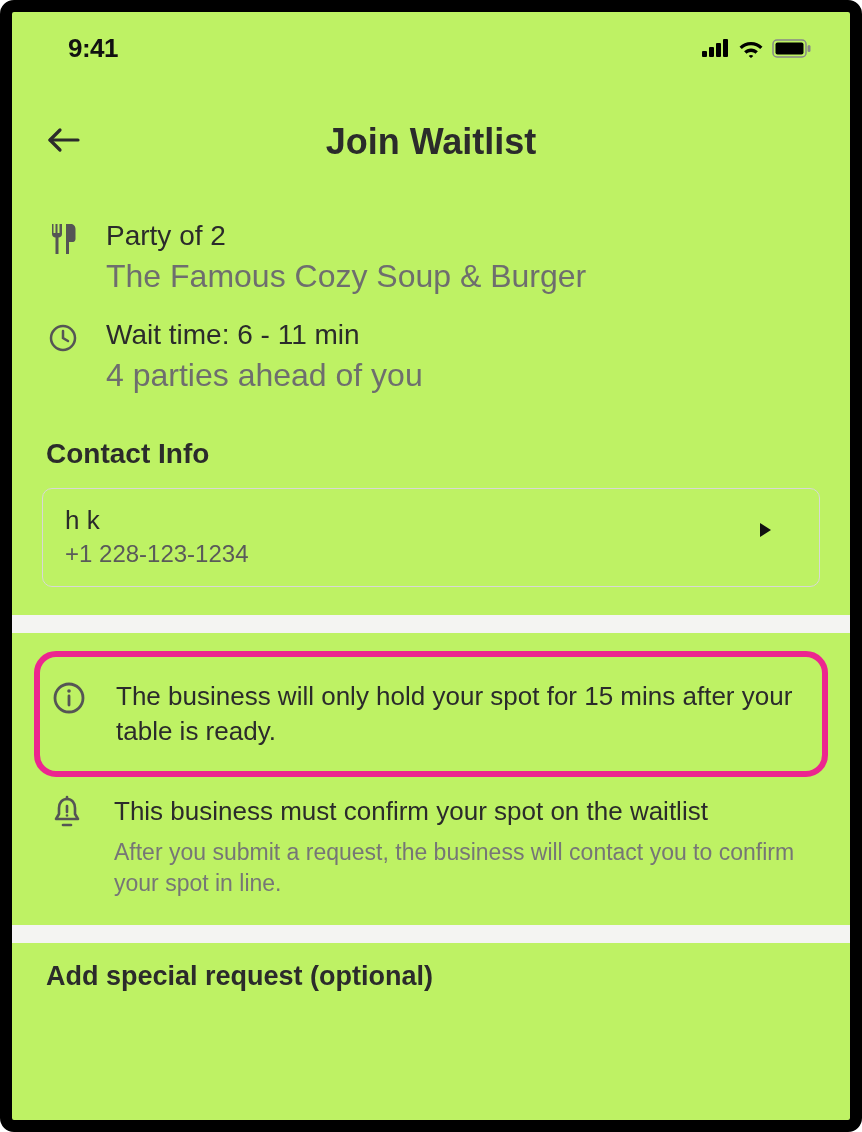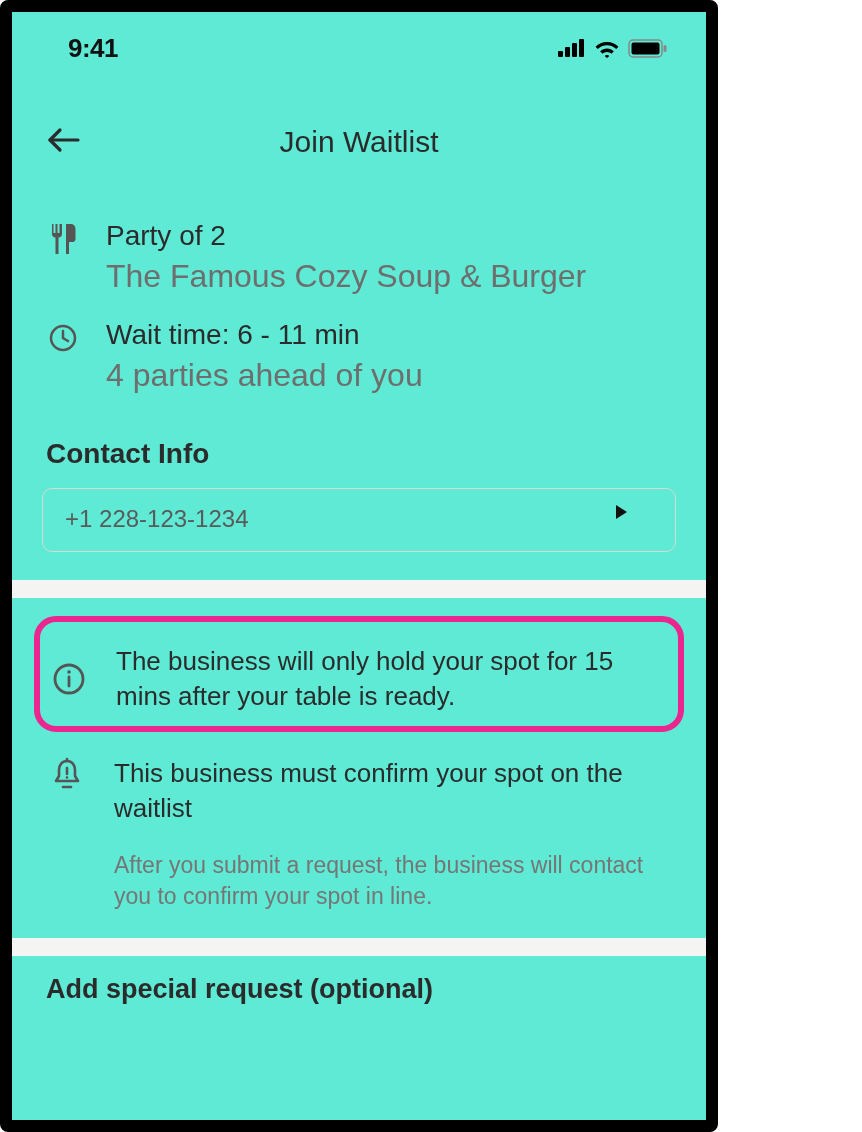--- a/index.html
+++ b/index.html
@@ -8,25 +8,25 @@
       padding: 0;
     }
     body {
       font-family: -apple-system, BlinkMacSystemFont, "Segoe UI", Helvetica, Arial, sans-serif;
       background: #fff;
       width: 862px;
       height: 1132px;
       overflow: hidden;
     }
     .device-frame {
-      width: 718px;
+      width: 862px;
       height: 1132px;
       border: 12px solid #000;
-      border-radius: 8px;
-      background: #5eead4;
+      border-radius: 14px;
+      background: #bef264;
       overflow: hidden;
       position: relative;
     }
     .status-bar {
       display: flex;
       justify-content: space-between;
       align-items: center;
       padding: 18px 38px 6px 56px;
       height: 60px;
     }
@@ -55,22 +55,22 @@
       height: 44px;
       display: flex;
       align-items: center;
       justify-content: center;
       cursor: pointer;
     }
     .page-title {
       position: absolute;
       left: 50%;
       transform: translateX(-50%);
-      font-size: 30px;
-      font-weight: 400;
+      font-size: 36px;
+      font-weight: 700;
       color: #2b2b2b;
     }
     .content {
       padding: 40px 30px 0 30px;
     }
     .info-item {
       display: flex;
       align-items: flex-start;
       gap: 26px;
       margin-bottom: 24px;
@@ -142,44 +142,43 @@
     .notice-item {
       display: flex;
       align-items: flex-start;
       gap: 28px;
       margin-bottom: 26px;
       padding: 0 6px;
     }
     .notice-highlight {
       border: 6px solid #ec268f;
       border-radius: 22px;
-      padding: 22px 16px 12px 10px;
-      margin: -14px -8px 24px -8px;
-      align-items: center;
+      padding: 22px 16px 22px 10px;
+      margin: -14px -8px 17px -8px;
     }
     .notice-icon {
       width: 38px;
       height: 38px;
       display: flex;
       align-items: center;
       justify-content: center;
       flex-shrink: 0;
       color: #555;
       margin-top: 0px;
     }
     .notice-title {
       font-size: 26px;
       color: #2b2b2b;
       line-height: 1.35;
     }
     .notice-subtitle {
       font-size: 23px;
       color: #767676;
       line-height: 1.35;
-      margin-top: 24px;
+      margin-top: 8px;
     }
     .special-section {
       padding: 18px 30px 0 30px;
     }
     .special-header {
       font-size: 27px;
       font-weight: 700;
       color: #2b2b2b;
       padding-left: 4px;
     }
@@ -249,20 +248,21 @@
       <div>
         <div class="info-text-primary">Wait time: 6 - 11 min</div>
         <div class="info-text-secondary">4 parties ahead of you</div>
       </div>
     </div>
 
     <div class="section-header">Contact Info</div>
 
     <div class="contact-card">
       <div>
+        <div class="contact-name">h k</div>
         <div class="contact-phone">+1 228-123-1234</div>
       </div>
       <div class="triangle-right"></div>
     </div>
 
     <div class="divider-gap"></div>
   </div>
 
   <div class="notice-section">
     <div class="notice-item notice-highlight">

